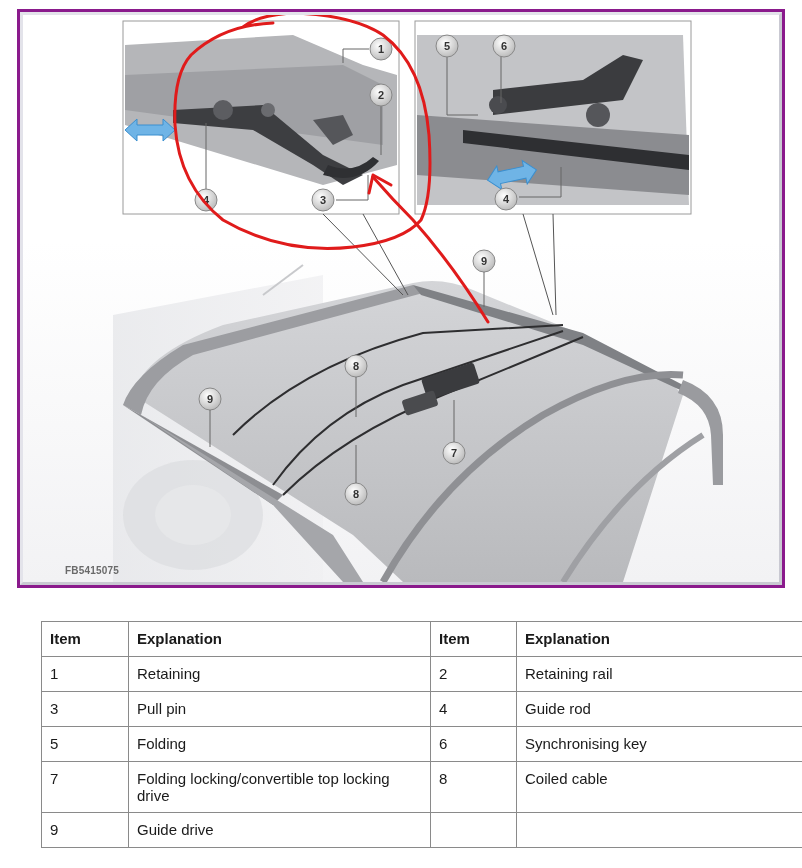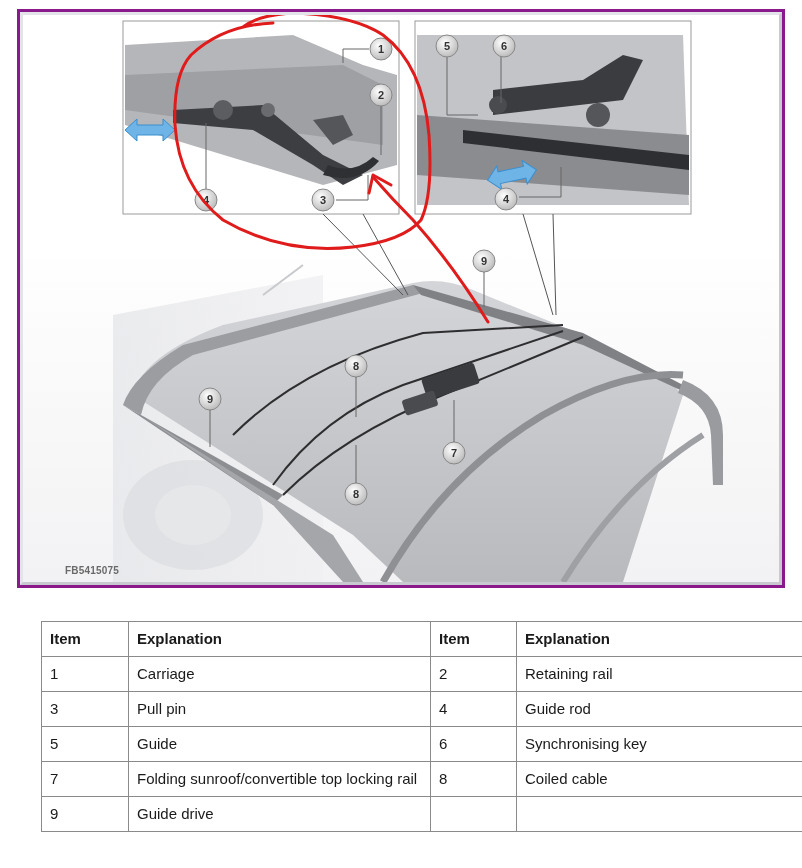--- a/index.html
+++ b/index.html
@@ -190,39 +190,39 @@
     <tr>
       <th class="c-item">Item</th>
       <th class="c-expl">Explanation</th>
       <th class="c-item2">Item</th>
       <th>Explanation</th>
     </tr>
   </thead>
   <tbody>
     <tr>
       <td>1</td>
-      <td>Carriage</td>
+      <td>Retaining</td>
       <td>2</td>
       <td>Retaining rail</td>
     </tr>
     <tr>
       <td>3</td>
       <td>Pull pin</td>
       <td>4</td>
       <td>Guide rod</td>
     </tr>
     <tr>
       <td>5</td>
-      <td>Guide</td>
+      <td>Folding</td>
       <td>6</td>
       <td>Synchronising key</td>
     </tr>
     <tr>
       <td>7</td>
-      <td>Folding sunroof/convertible top locking rail</td>
+      <td>Folding locking/convertible top locking drive</td>
       <td>8</td>
       <td>Coiled cable</td>
     </tr>
     <tr>
       <td>9</td>
       <td>Guide drive</td>
       <td></td>
       <td></td>
     </tr>
   </tbody>

